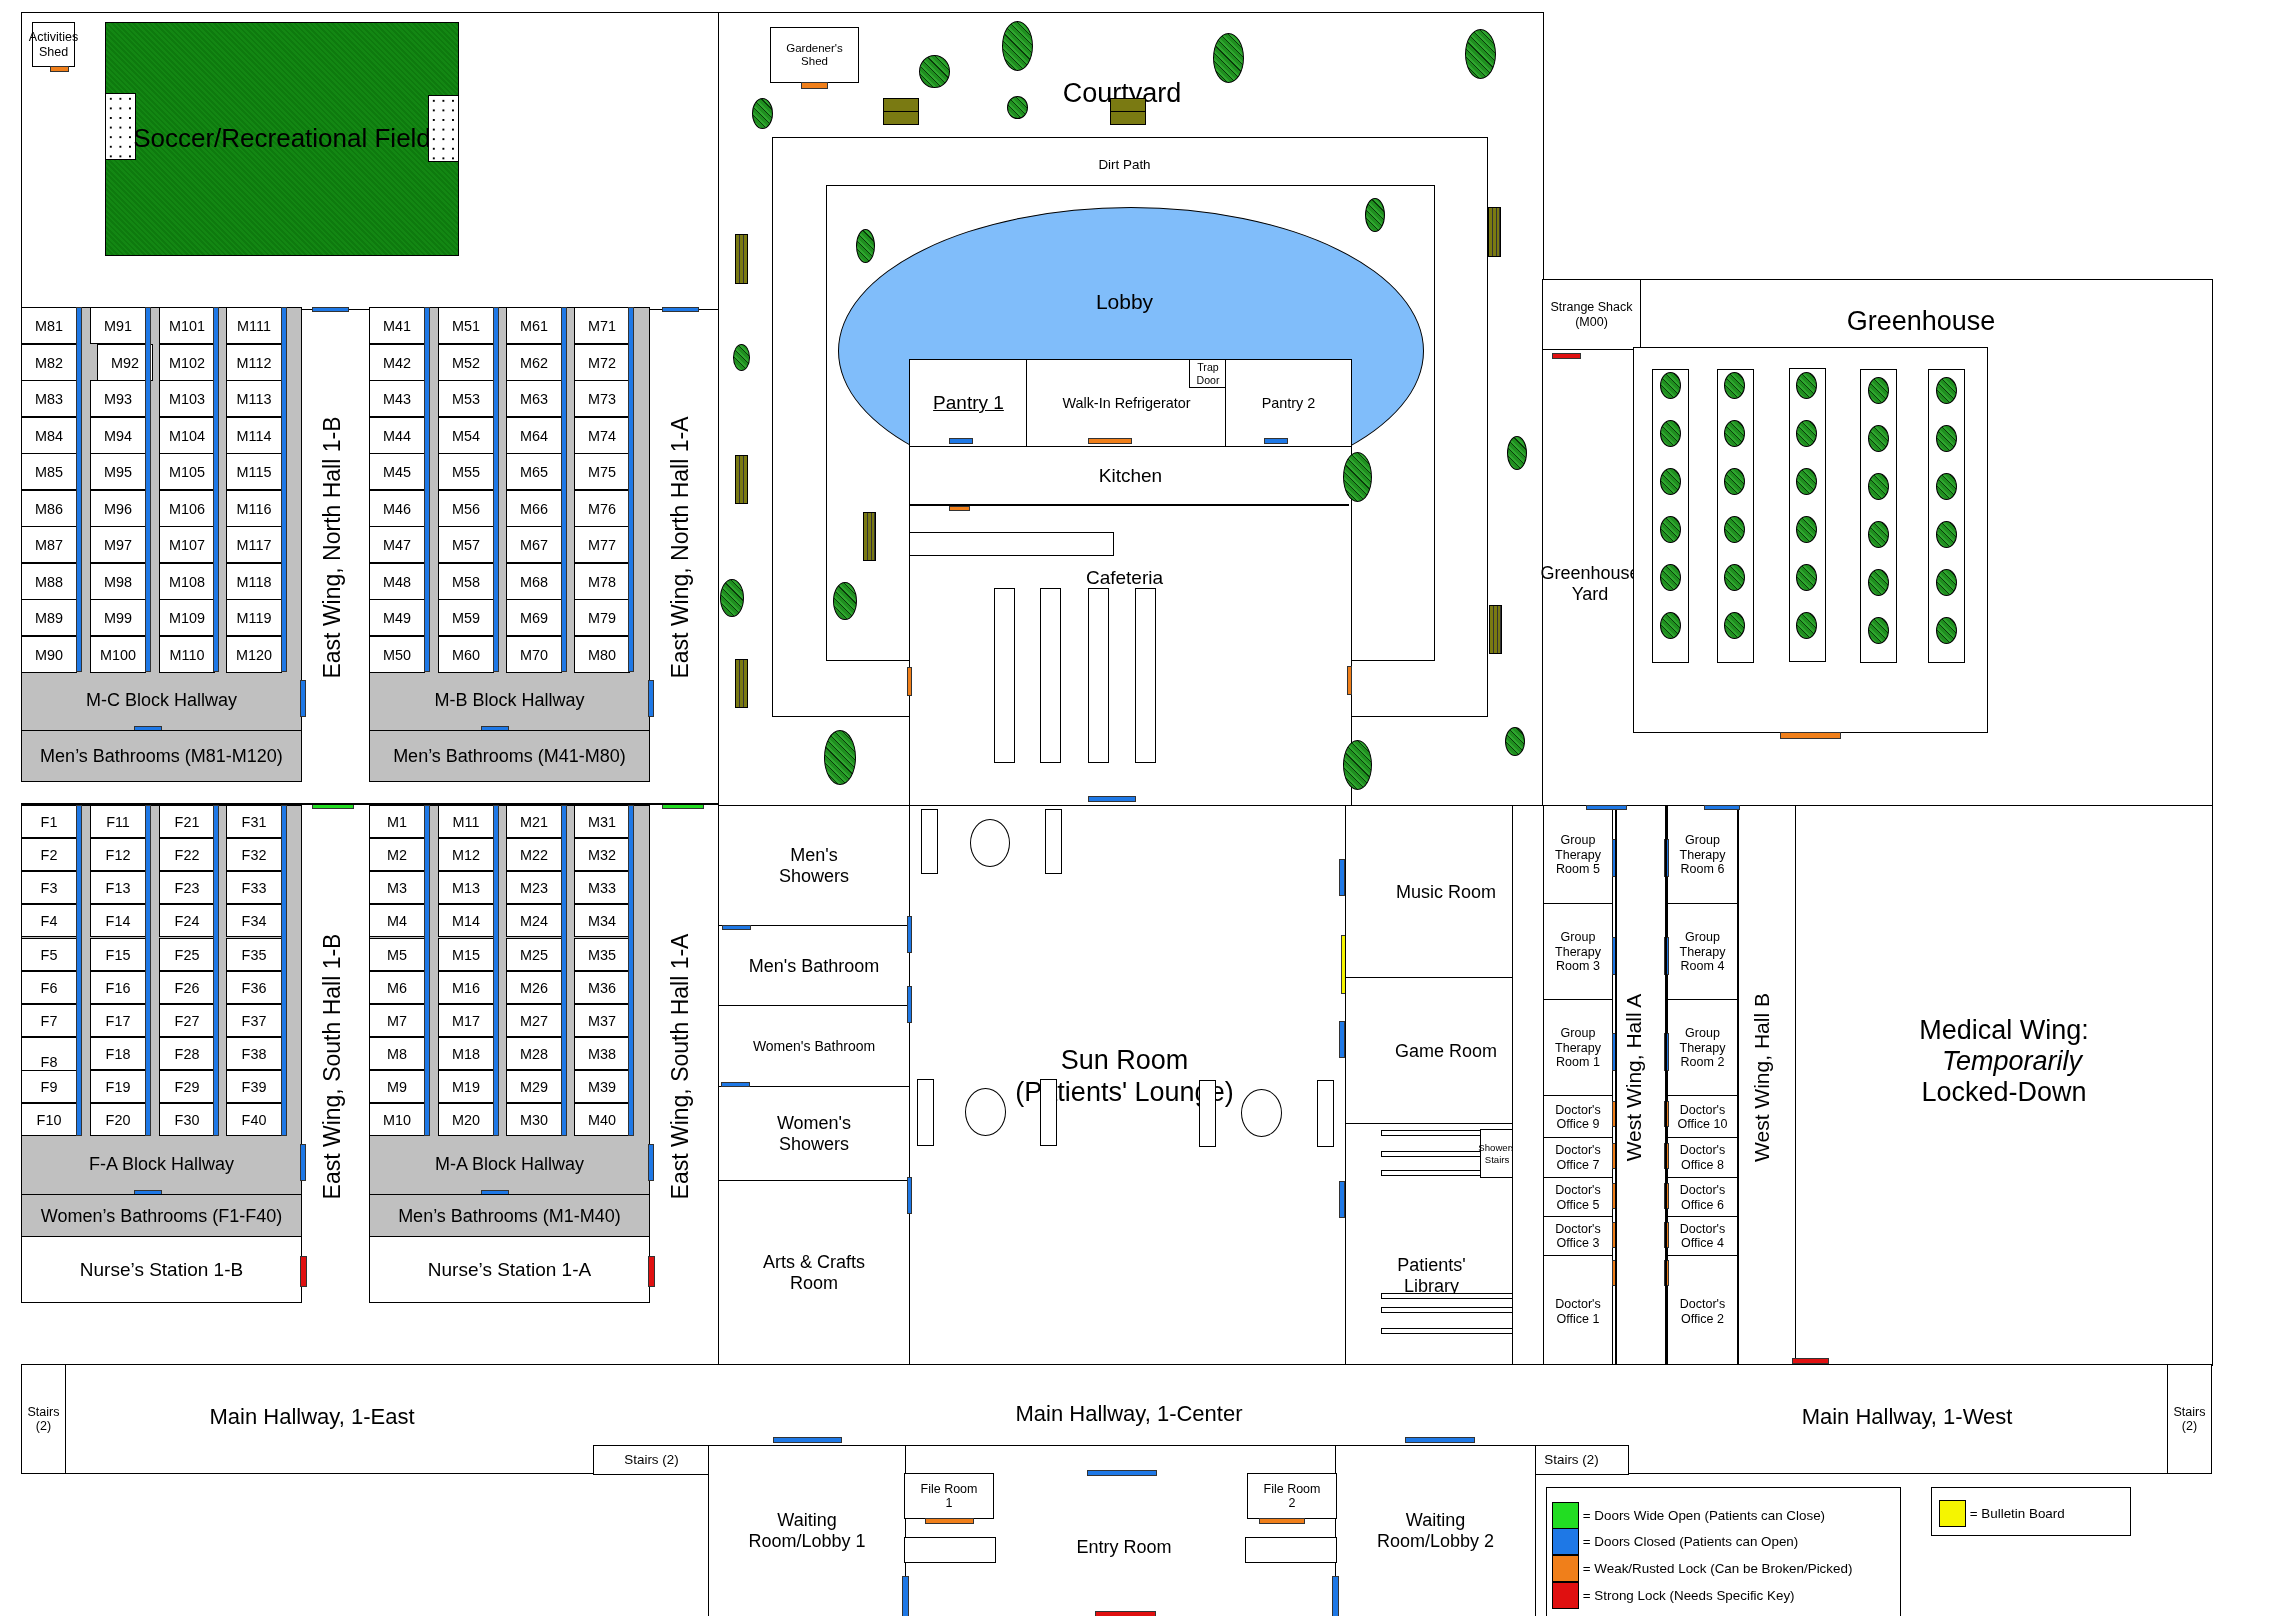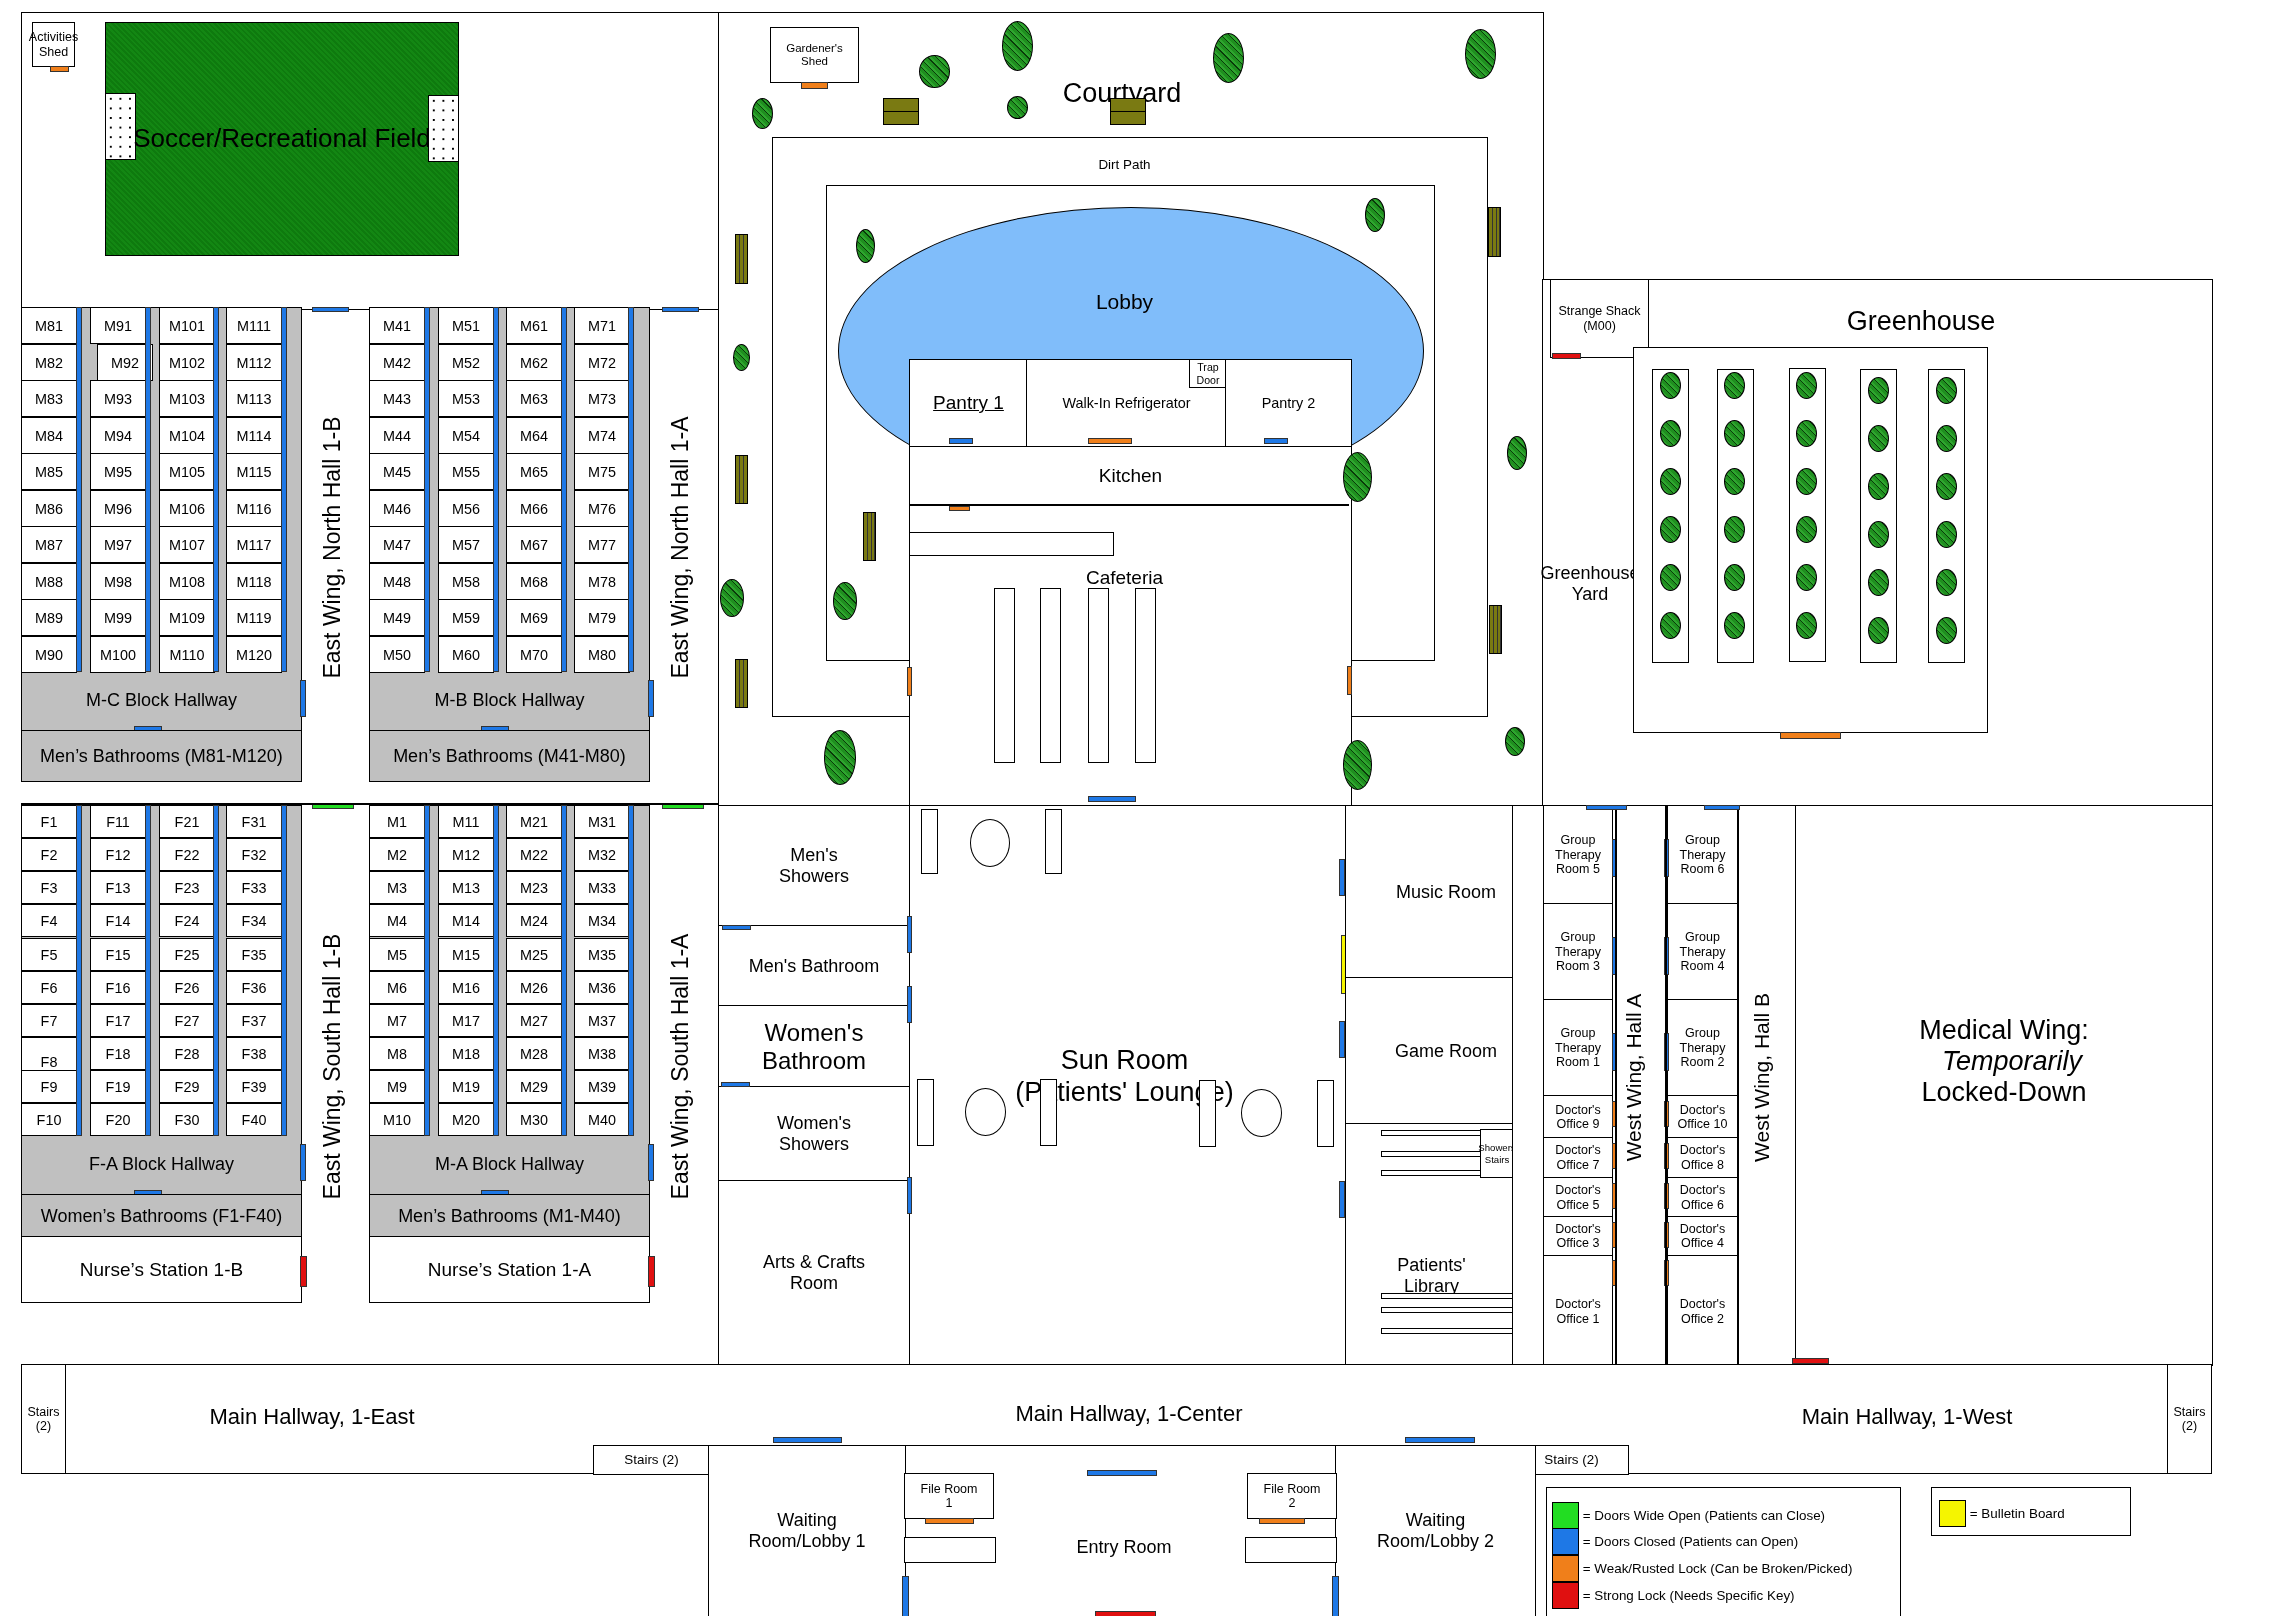--- a/index.html
+++ b/index.html
@@ -100,21 +100,21 @@
       <div class="bench-v" style="left:735px;top:234px;width:13.4px;height:50px;"></div>
       <div class="bench-v" style="left:1488px;top:207px;width:13.4px;height:50px;"></div>
       <div class="bench-v" style="left:735px;top:455px;width:13.4px;height:49px;"></div>
       <div class="bench-v" style="left:863px;top:512px;width:13.4px;height:49px;"></div>
       <div class="bench-v" style="left:1712px;top:534px;width:13.4px;height:48px;"></div>
       <div class="bench-v" style="left:1489px;top:605px;width:13.4px;height:49px;"></div>
       <div class="bench-v" style="left:735px;top:659px;width:13.4px;height:49px;"></div>
     </div>
 
   <div class="box" style="left:1542px;top:279px;width:671px;height:528px;"></div>
-  <div class="box lbl" style="left:1542px;top:279px;width:99px;height:79px;font-size:12.5px;margin-left:8px;">Strange Shack
+  <div class="box lbl" style="left:1542px;top:279px;width:99px;height:71px;font-size:12.5px;">Strange Shack
 (M00)</div>
   <div class="door d-red" style="left:1552px;top:353px;width:29px;height:5.8px;"></div>
   <div class="lbl" style="left:1542px;top:555px;width:96px;height:58px;font-size:18px;">Greenhouse
 Yard</div>
   <div class="lbl" style="left:1729px;top:298px;width:384px;height:48px;font-size:27px;">Greenhouse</div>
   <div class="box" style="left:1633px;top:347px;width:355px;height:386px;"></div>
   <div class="door d-orange" style="left:1780px;top:732px;width:61px;height:6.7px;"></div>
   <div id="greenhouse-beds">
       <div class="box" style="left:1652px;top:369px;width:37px;height:294px;"></div>
       <div class="tree" style="left:1660px;top:372px;width:21px;height:27px;"></div>
@@ -362,21 +362,21 @@
       <div class="vtext" style="left:159px;top:532px;width:346px;height:31px;line-height:31px;text-align:center;transform:rotate(-90deg);">East Wing, North Hall 1-B</div>
       <div class="vtext" style="left:507px;top:532px;width:346px;height:31px;line-height:31px;text-align:center;transform:rotate(-90deg);">East Wing, North Hall 1-A</div>
       <div class="vtext" style="left:159px;top:1051px;width:346px;height:31px;line-height:31px;text-align:center;transform:rotate(-90deg);">East Wing, South Hall 1-B</div>
       <div class="vtext" style="left:507px;top:1051px;width:346px;height:31px;line-height:31px;text-align:center;transform:rotate(-90deg);">East Wing, South Hall 1-A</div>
     </div>
 
   <div class="box" style="left:718px;top:805px;width:826px;height:561px;"></div>
   <div class="box lbl" style="left:718px;top:805px;width:192px;height:122px;font-size:18px;">Men's
 Showers</div>
   <div class="box lbl" style="left:718px;top:925px;width:192px;height:82px;font-size:18px;">Men's Bathroom</div>
-  <div class="box lbl" style="left:718px;top:1005px;width:192px;height:83px;font-size:24px;">Women's Bathroom</div>
+  <div class="box lbl" style="left:718px;top:1005px;width:192px;height:83px;font-size:14px;">Women's Bathroom</div>
   <div class="box lbl" style="left:718px;top:1086px;width:192px;height:96px;font-size:18px;">Women's
 Showers</div>
   <div class="box lbl" style="left:718px;top:1180px;width:192px;height:186px;font-size:18px;">Arts &amp; Crafts
 Room</div>
   <div class="door d-blue" style="left:722px;top:925px;width:29px;height:4.8px;"></div>
   <div class="door d-blue" style="left:721px;top:1082px;width:29px;height:4.8px;"></div>
   <div class="door d-blue" style="left:907px;top:916px;width:4.8px;height:37px;"></div>
   <div class="door d-blue" style="left:907px;top:986px;width:4.8px;height:37px;"></div>
   <div class="door d-blue" style="left:907px;top:1177px;width:4.8px;height:37px;"></div>
 

